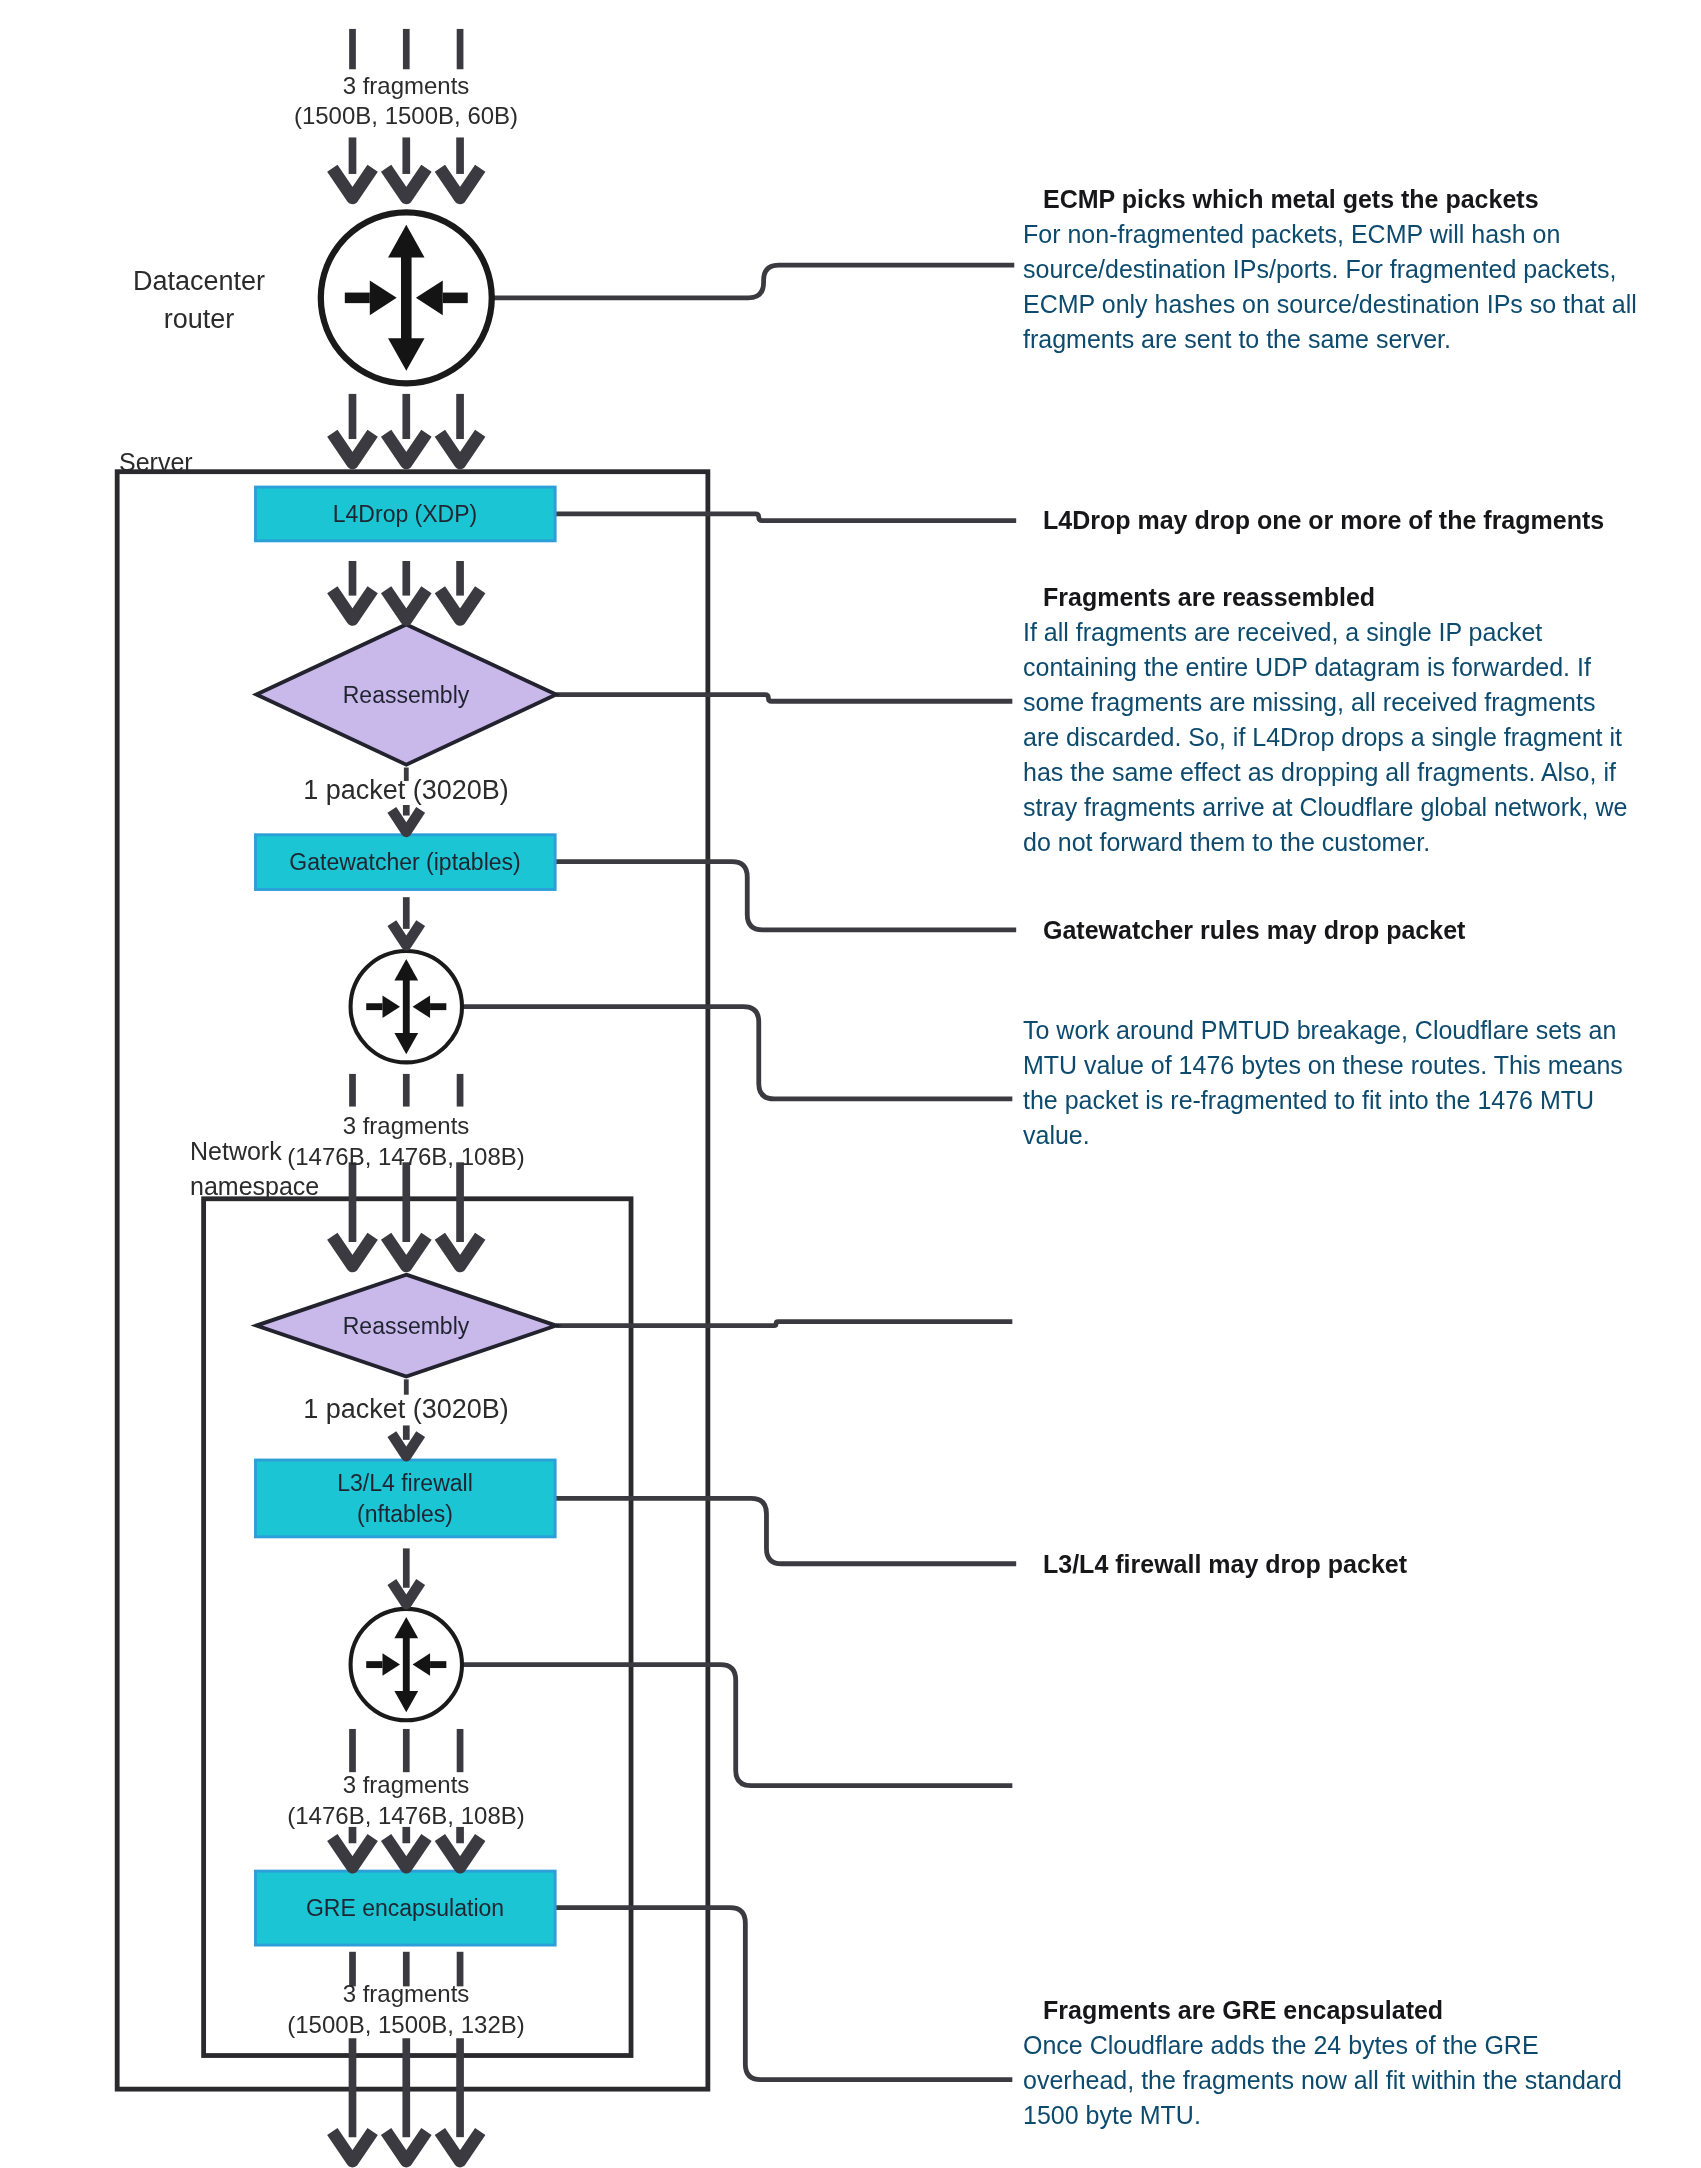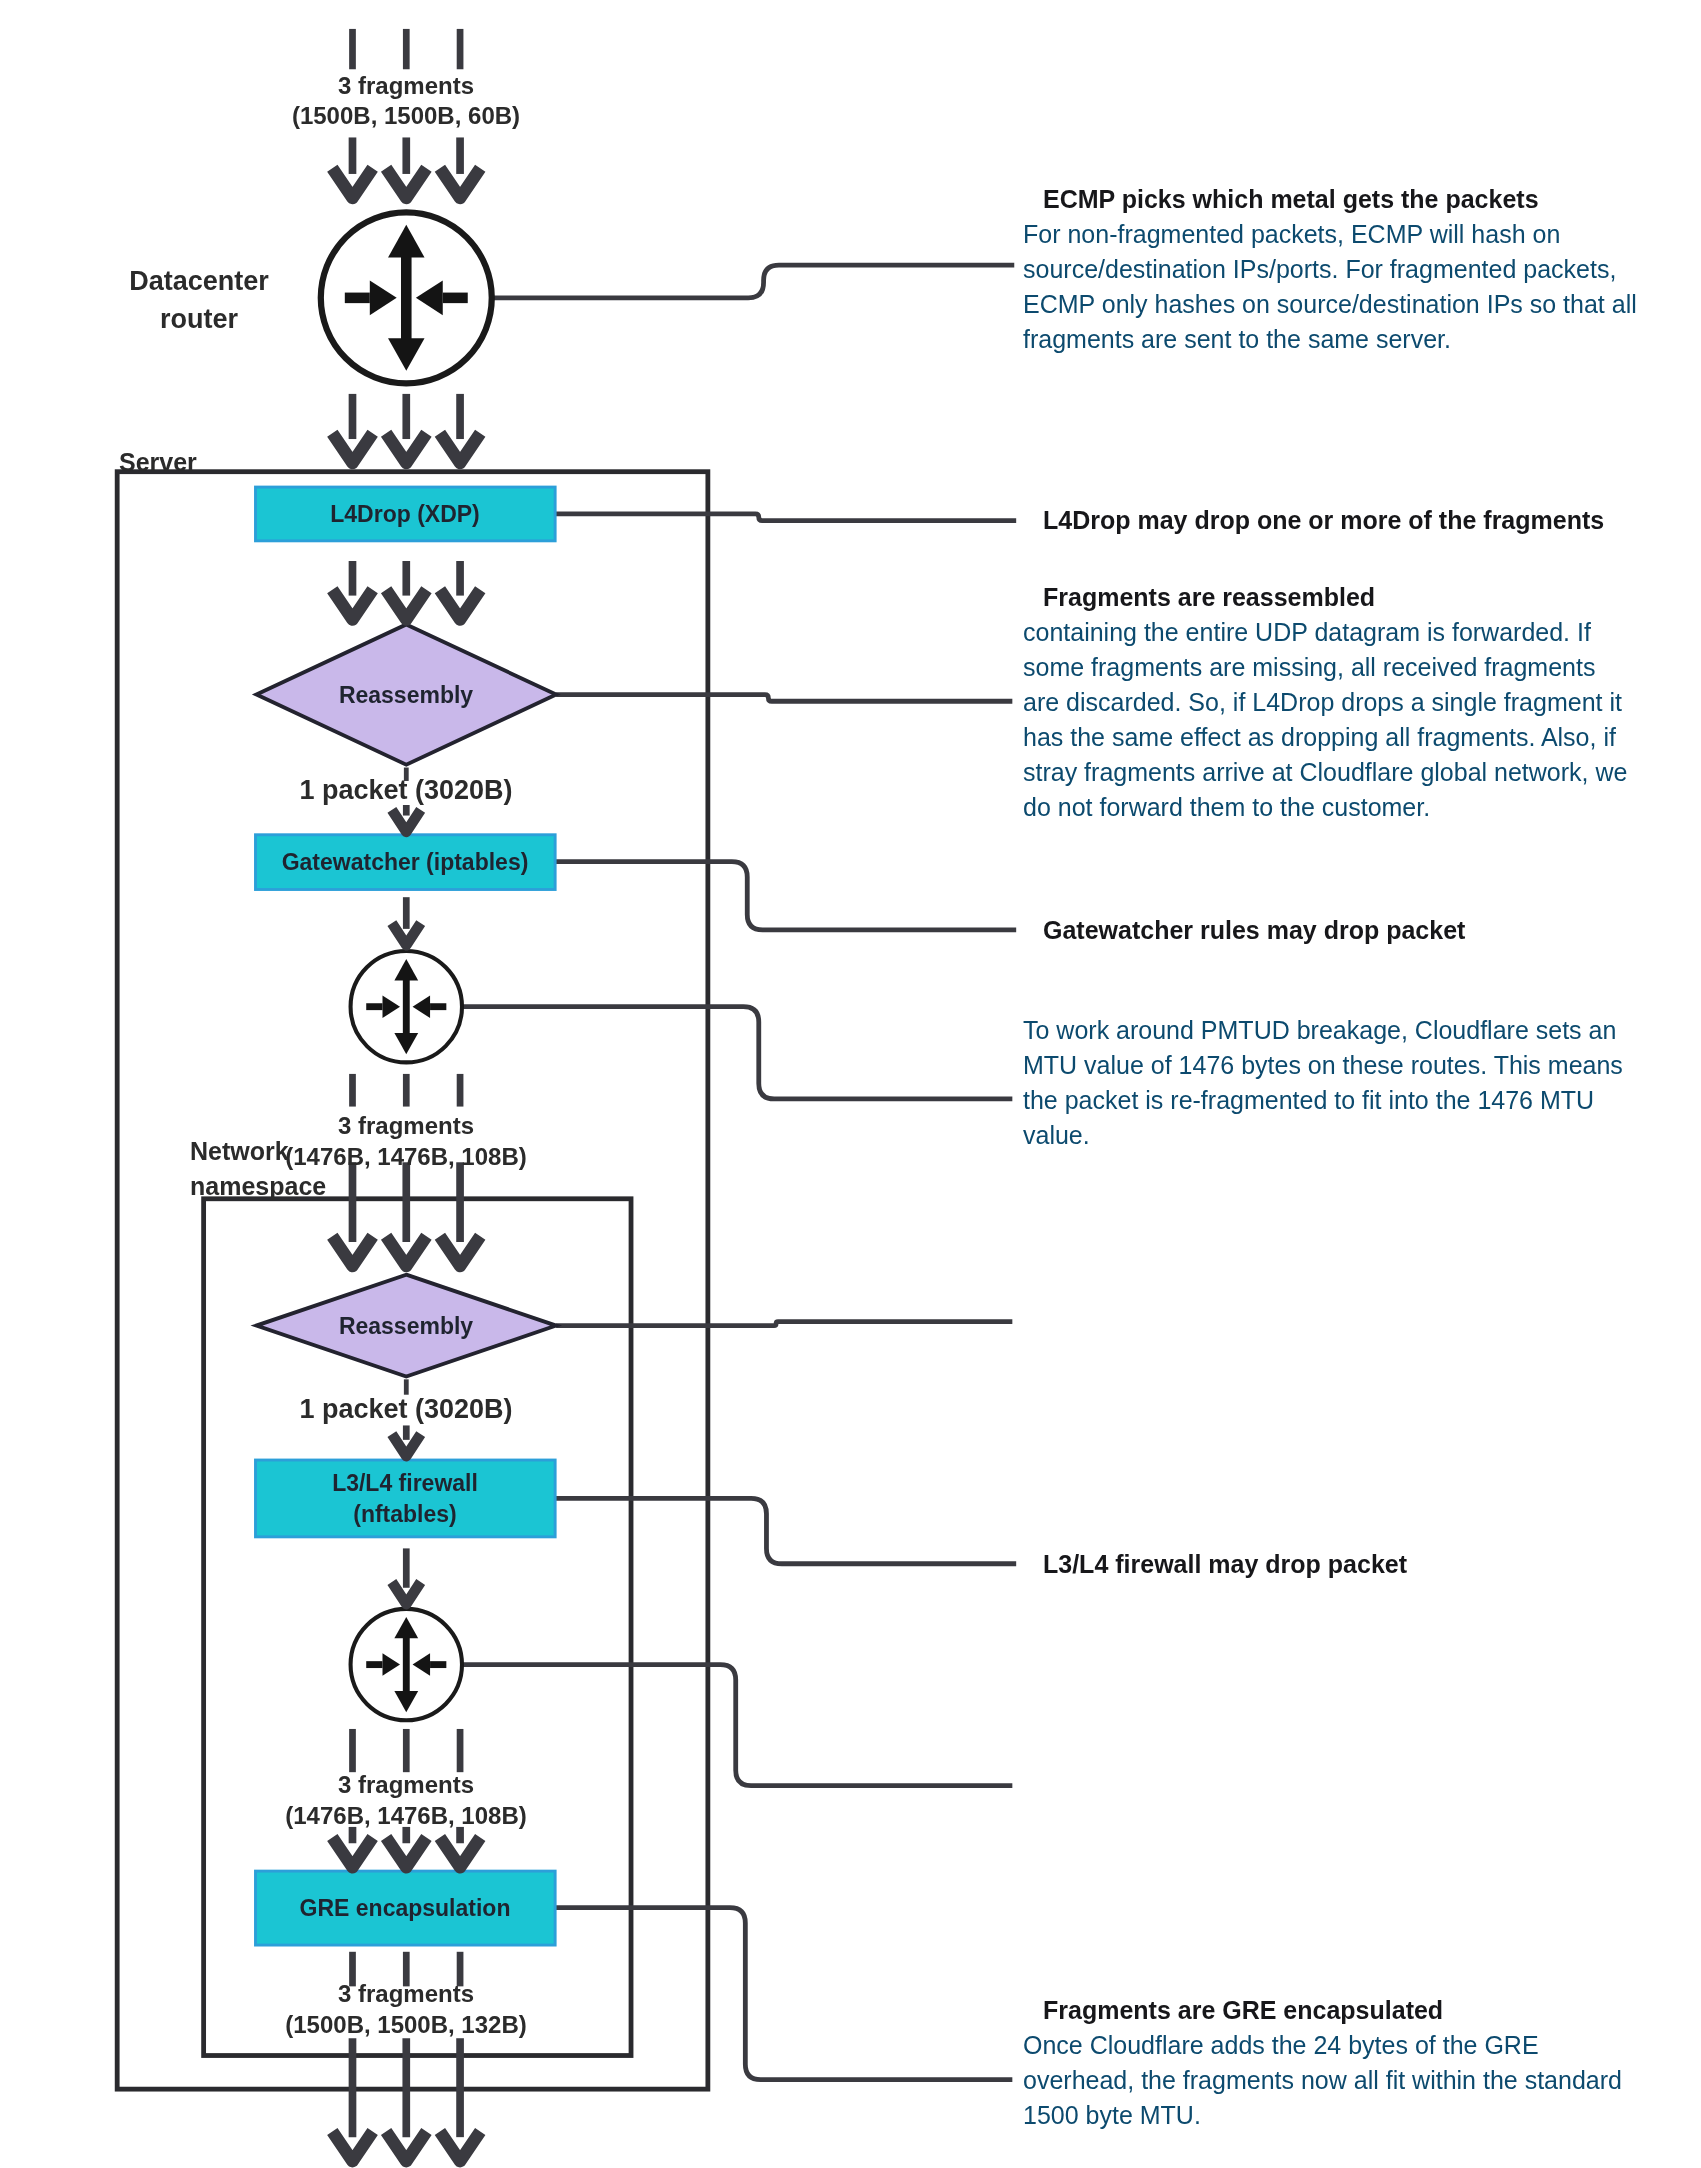--- a/index.html
+++ b/index.html
@@ -1,19 +1,19 @@
 <!DOCTYPE html>
 <html><head>
 <meta charset="utf-8">
 <style>
   html,body{margin:0;padding:0;background:#ffffff;}
   #stage{position:relative;width:1701px;height:2168px;overflow:hidden;
          font-family:"Liberation Sans",sans-serif;background:#ffffff;}
   #diagram-svg{position:absolute;left:0;top:0;}
-  .txt{position:absolute;white-space:nowrap;color:#2b2b2b;font-weight:bold;}
+  .txt{position:absolute;white-space:nowrap;color:#2b2b2b;}
   .cx{transform:translate(-50%,-50%);text-align:center;}
   .cy{transform:translateY(-50%);}
   .cap{font-size:24px;}
   .pkt{font-size:27px;}
   .node-lbl{font-size:23px;color:#1f2430;}
   .side{font-size:27px;}
   .small-side{font-size:25px;}
   .ann{position:absolute;left:1023px;}
   .ann-h{font-size:25px;font-weight:bold;color:#17171a;line-height:35px;height:35px;margin-left:20px;}
   .ann-l{font-size:25px;color:#0c4a6e;line-height:35px;height:35px;white-space:nowrap;}
@@ -174,20 +174,21 @@
     <div class="ann-l">ECMP only hashes on source/destination IPs so that all</div>
     <div class="ann-l">fragments are sent to the same server.</div>
   </div>
 
   <div class="ann" style="top:503px">
     <div class="ann-h">L4Drop may drop one or more of the fragments</div>
   </div>
 
   <div class="ann" style="top:580px">
     <div class="ann-h">Fragments are reassembled</div>
+    <div class="ann-l">If all fragments are received, a single IP packet</div>
     <div class="ann-l">containing the entire UDP datagram is forwarded. If</div>
     <div class="ann-l">some fragments are missing, all received fragments</div>
     <div class="ann-l">are discarded. So, if L4Drop drops a single fragment it</div>
     <div class="ann-l">has the same effect as dropping all fragments. Also, if</div>
     <div class="ann-l">stray fragments arrive at Cloudflare global network, we</div>
     <div class="ann-l">do not forward them to the customer.</div>
   </div>
 
   <div class="ann" style="top:913px">
     <div class="ann-h">Gatewatcher rules may drop packet</div>

